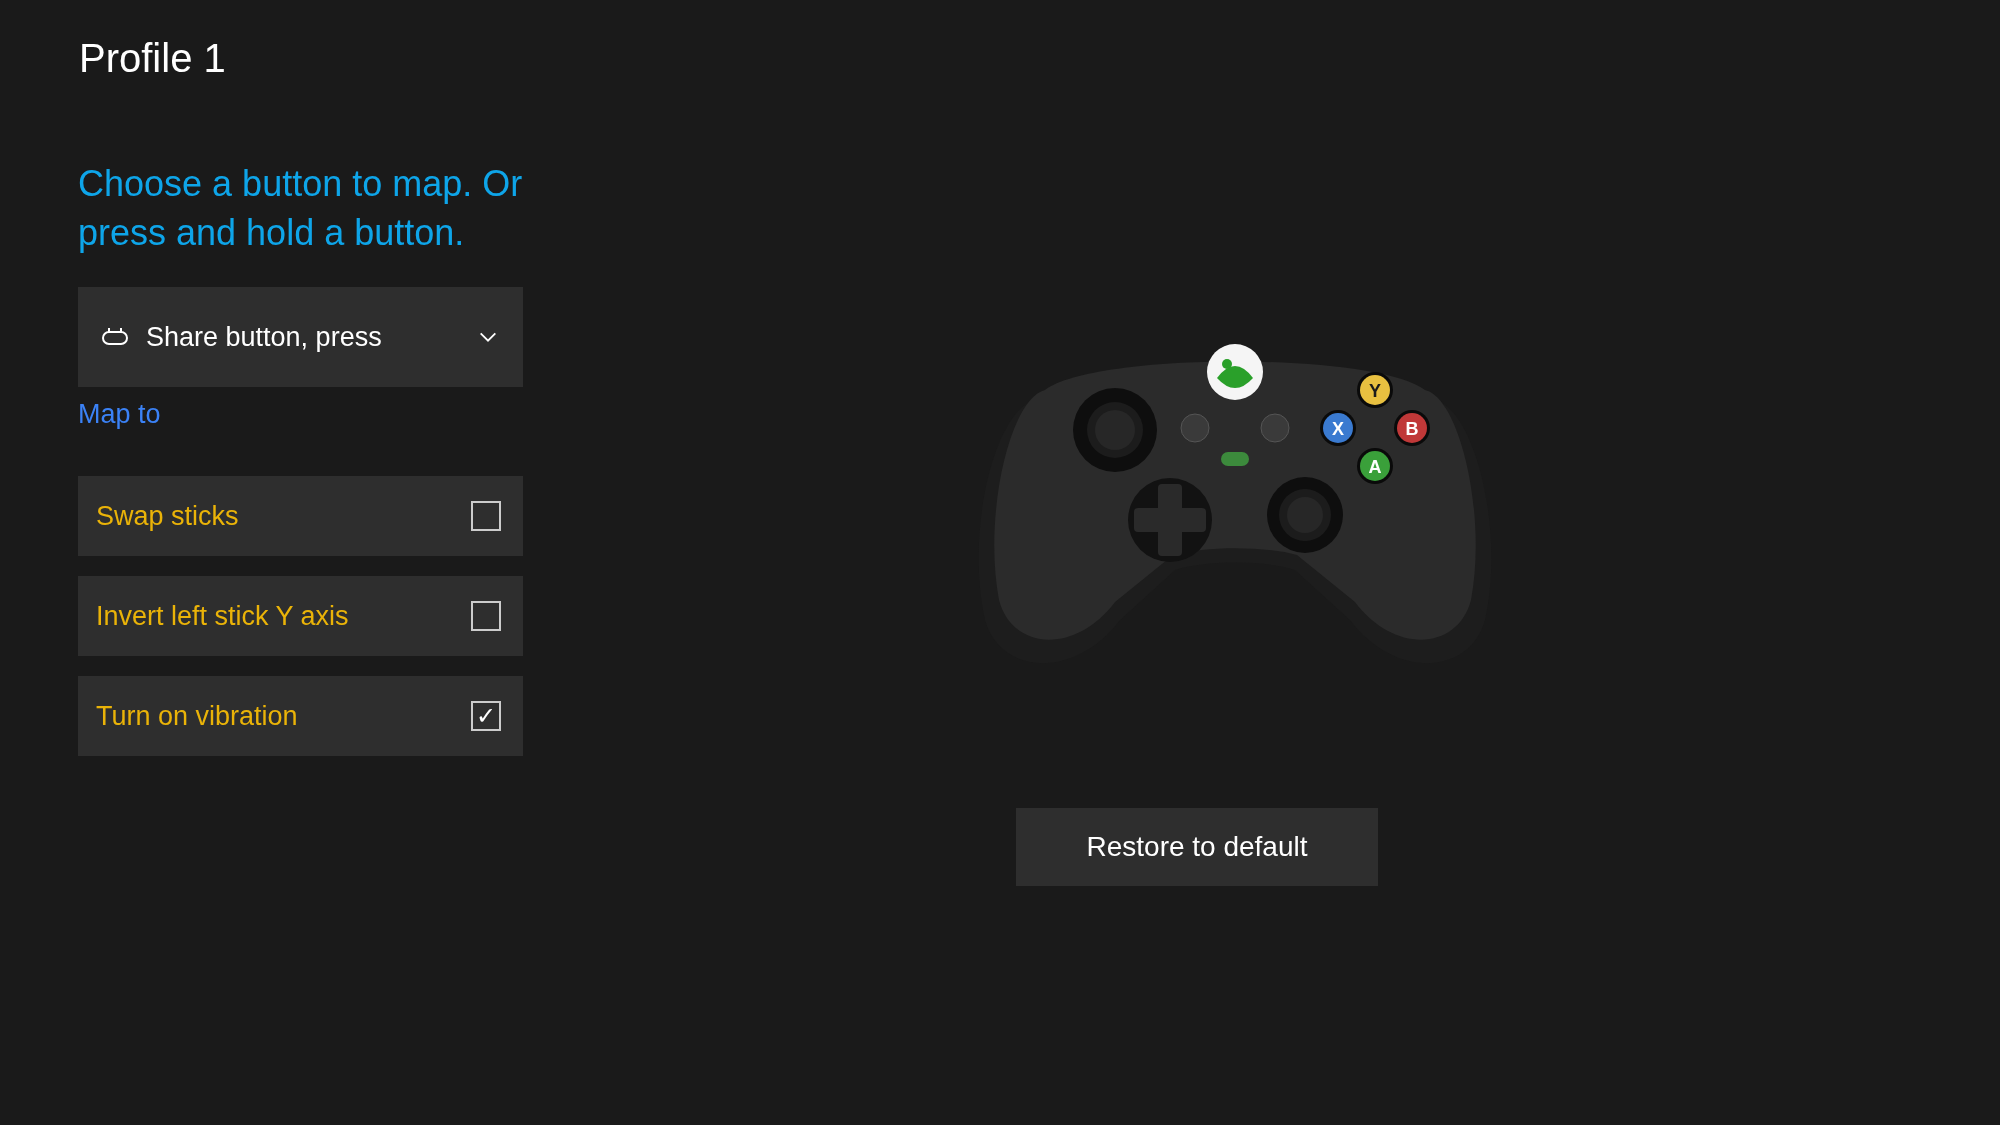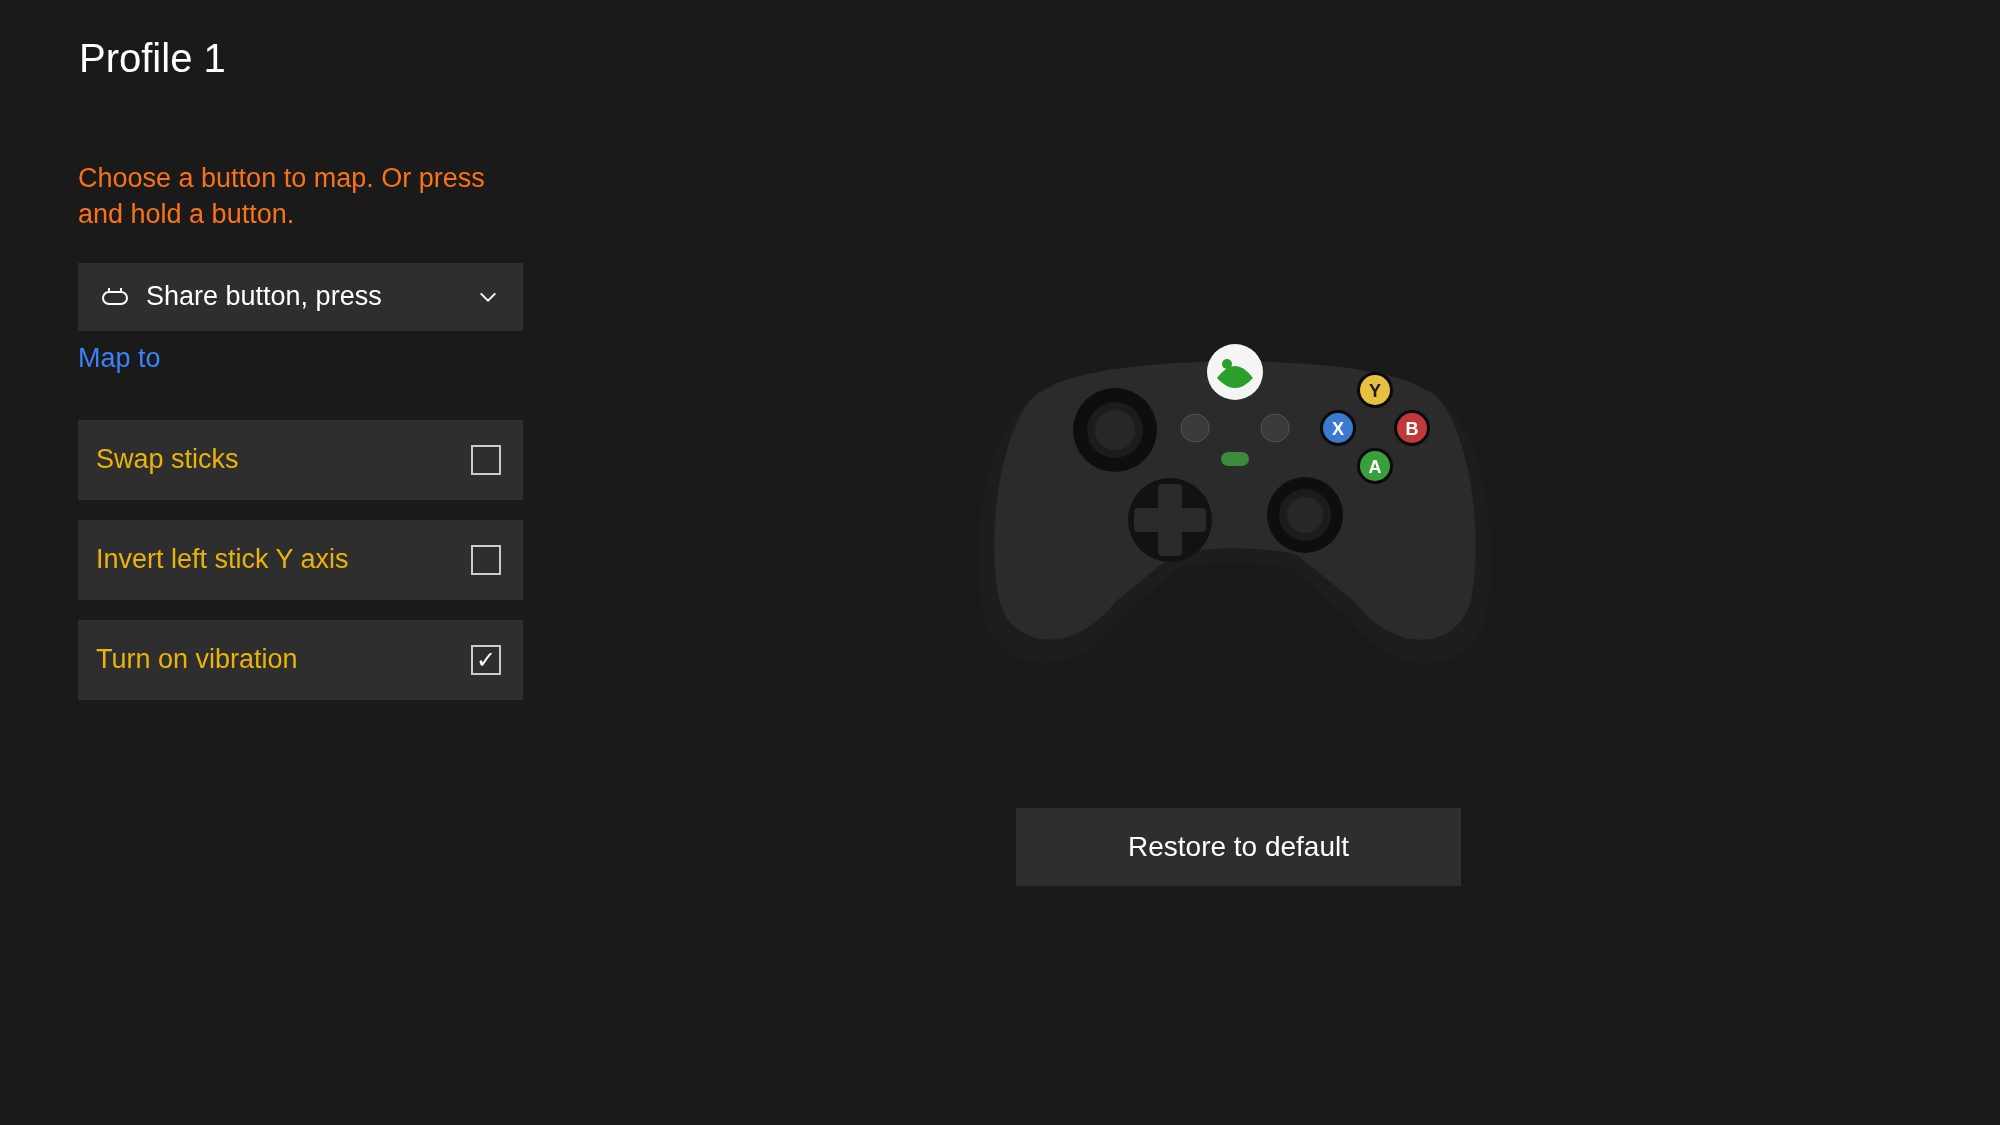--- a/index.html
+++ b/index.html
@@ -24,29 +24,29 @@
       font-weight: 500;
       color: #ffffff;
     }
     .left-panel {
       position: absolute;
       top: 160px;
       left: 78px;
       width: 450px;
     }
     .instruction-text {
-      font-size: 27px;
+      font-size: 36px;
       line-height: 1.35;
-      color: #f97316;
+      color: #0ea5e9;
       margin-bottom: 30px;
       font-weight: 400;
     }
     .dropdown-button {
       width: 445px;
-      height: 68px;
+      height: 100px;
       background-color: #2e2e2e;
       border: none;
       display: flex;
       align-items: center;
       justify-content: space-between;
       padding: 0 24px 0 24px;
       margin-bottom: 12px;
       cursor: pointer;
     }
     .dropdown-button.highlighted {
@@ -107,21 +107,21 @@
       position: absolute;
       top: 280px;
       left: 955px;
       width: 560px;
       height: 400px;
     }
     .restore-button {
       position: absolute;
       top: 808px;
       left: 1016px;
-      width: 445px;
+      width: 362px;
       height: 78px;
       background-color: #2e2e2e;
       border: none;
       display: flex;
       align-items: center;
       justify-content: center;
       font-size: 28px;
       color: #ffffff;
       cursor: pointer;
     }

